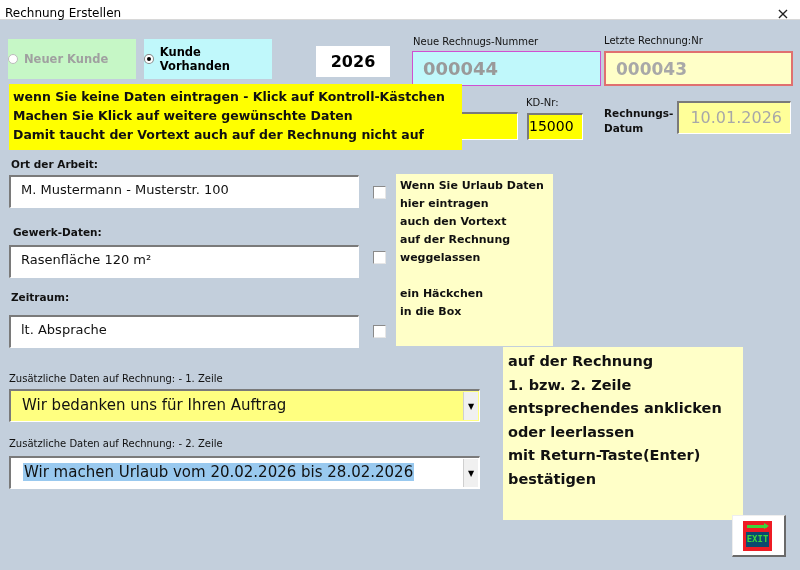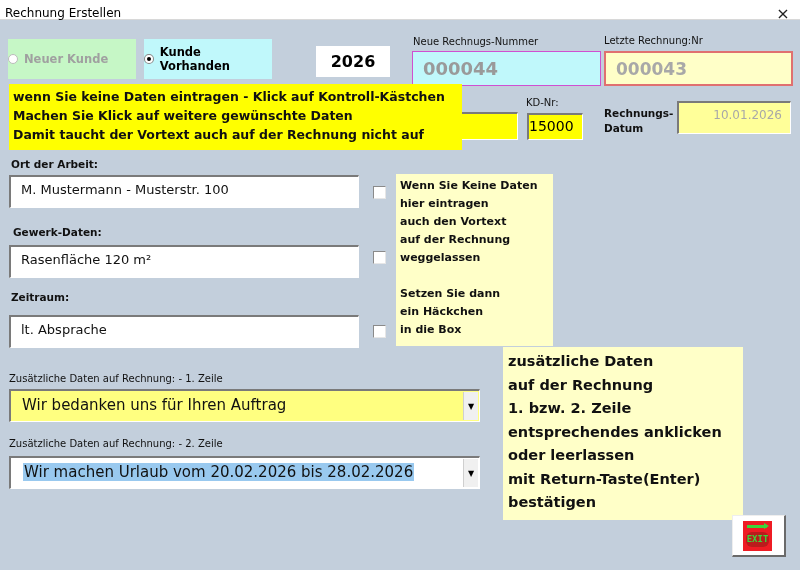--- a/index.html
+++ b/index.html
@@ -51,67 +51,65 @@
   <div>Damit taucht der Vortext auch auf der Rechnung nicht auf</div>
 </div>
 
 <div class="abs lbl" style="left:526px;top:97px;">KD-Nr:</div>
 <div class="abs sunken" style="left:527px;top:113px;width:56px;height:27px;background:#ffff00;font-size:14px;padding:3px 3px 0 0;">15000</div>
 
 <div class="abs lbl b" style="left:604px;top:106px;line-height:15px;">
   <div>Rechnungs-</div>
   <div>Datum</div>
 </div>
-<div class="abs sunken" style="left:677px;top:101px;width:114px;height:33px;background:#ffff99;font-size:12px;color:#a8a8a8;text-align:right;padding:5px 8px 0 0;">10.01.2026</div>
+<div class="abs sunken" style="left:677px;top:101px;width:114px;height:33px;background:#ffff99;font-size:16px;color:#a8a8a8;text-align:right;padding:5px 8px 0 0;">10.01.2026</div>
 
 <div class="abs lbl b" style="left:11px;top:158px;">Ort der Arbeit:</div>
 <div class="abs sunken field" style="left:9px;top:175px;width:350px;height:33px;">M. Mustermann - Musterstr. 100</div>
 <div class="abs cb" style="left:373px;top:186px;"></div>
 
 <div class="abs lbl b" style="left:13px;top:226px;">Gewerk-Daten:</div>
 <div class="abs sunken field" style="left:9px;top:245px;width:350px;height:33px;">Rasenfläche 120 m²</div>
 <div class="abs cb" style="left:373px;top:251px;"></div>
 
 <div class="abs lbl b" style="left:11px;top:291px;">Zeitraum:</div>
 <div class="abs sunken field" style="left:9px;top:315px;width:350px;height:33px;">lt. Absprache</div>
 <div class="abs cb" style="left:373px;top:325px;"></div>
 
 <div class="abs note" style="left:396px;top:174px;width:157px;height:172px;padding:3px 0 0 4px;font-size:11px;line-height:18px;">
-  <div>Wenn Sie Keine Daten</div>
+  <div>Wenn Sie Urlaub Daten</div>
   <div>hier eintragen</div>
   <div>auch den  Vortext</div>
   <div>auf der Rechnung</div>
   <div>weggelassen</div>
   <div style="height:18px;"></div>
-  <div>Setzen Sie dann</div>
   <div>ein Häckchen</div>
   <div>in die Box</div>
 </div>
 
 <div class="abs lbl" style="left:9px;top:373px;">Zusätzliche Daten auf Rechnung: - 1. Zeile</div>
 <div class="abs sunken" style="left:9px;top:389px;width:471px;height:33px;background:#ffff80;">
   <span style="position:absolute;left:11px;top:5px;font-size:15px;color:#111;">Wir bedanken uns für Ihren Auftrag</span>
   <span class="dd-arrow">▼</span>
 </div>
 
 <div class="abs lbl" style="left:9px;top:438px;">Zusätzliche Daten auf Rechnung: - 2. Zeile</div>
 <div class="abs sunken" style="left:9px;top:456px;width:471px;height:33px;background:#fff;">
   <span style="position:absolute;left:12px;top:5px;font-size:15px;color:#111;background:#99c9ef;padding:0 1px;">Wir machen Urlaub vom  20.02.2026 bis 28.02.2026</span>
   <span class="dd-arrow">▼</span>
 </div>
 
 <div class="abs note" style="left:503px;top:347px;width:240px;height:173px;padding:3px 0 0 5px;font-size:14.5px;line-height:23.5px;">
-  <div>zusätzliche Daten</div>
   <div>auf der Rechnung</div>
   <div>1. bzw. 2. Zeile</div>
   <div>entsprechendes anklicken</div>
   <div>oder leerlassen</div>
   <div>mit Return-Taste(Enter)</div>
   <div>bestätigen</div>
 </div>
 
 <div class="abs" style="left:732px;top:515px;width:54px;height:42px;background:#fff;border-right:2px solid #6a6a6a;border-bottom:2px solid #6a6a6a;border-top:1px solid #eee;border-left:1px solid #eee;">
   <div style="position:absolute;left:10px;top:5px;width:29px;height:30px;background:#ee1c24;">
     <div style="position:absolute;left:4px;top:4px;width:20px;height:3px;background:#3bd63b;"></div>
     <div style="position:absolute;left:21px;top:2px;width:0;height:0;border-left:5px solid #3bd63b;border-top:3.5px solid transparent;border-bottom:3.5px solid transparent;"></div>
-    <div style="position:absolute;left:3px;top:11px;width:23px;height:15px;background:#b91c1c;color:#3bd63b;font-size:9px;font-weight:bold;text-align:center;line-height:15px;font-family:'DejaVu Sans Mono',monospace;border-radius:6px;">EXIT</div>
+    <div style="position:absolute;left:3px;top:11px;width:23px;height:15px;background:#0c4a6e;color:#3bd63b;font-size:9px;font-weight:bold;text-align:center;line-height:15px;font-family:'DejaVu Sans Mono',monospace;">EXIT</div>
   </div>
 </div>
 
 </body></html>

